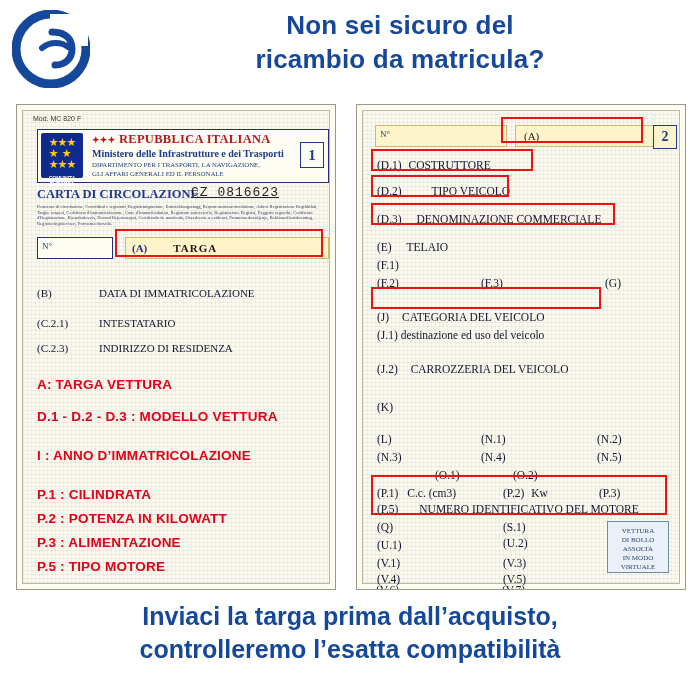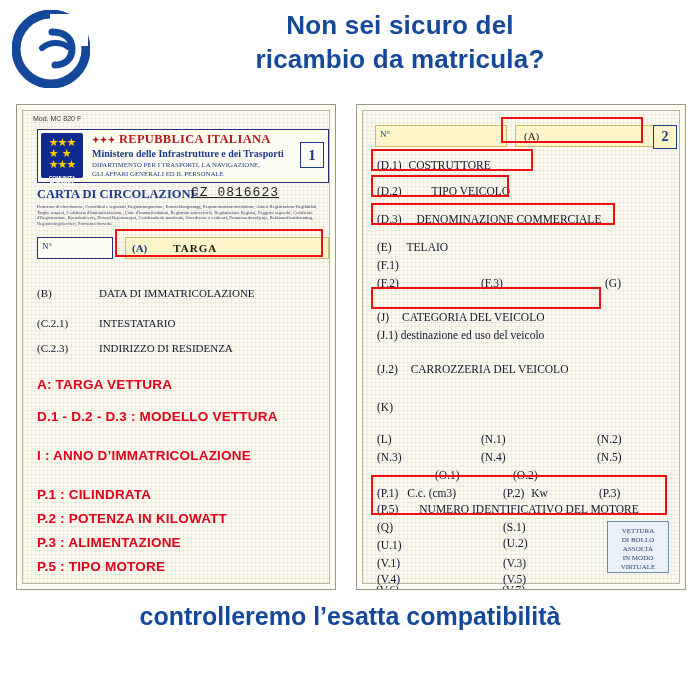--- a/index.html
+++ b/index.html
@@ -340,14 +340,15 @@
 
   <div class="hl" style="left:144px;top:12px;width:142px;height:26px;"></div>
   <div class="hl" style="left:14px;top:44px;width:162px;height:22px;"></div>
   <div class="hl" style="left:14px;top:70px;width:138px;height:22px;"></div>
   <div class="hl" style="left:14px;top:98px;width:244px;height:22px;"></div>
   <div class="hl" style="left:14px;top:182px;width:230px;height:22px;"></div>
   <div class="hl" style="left:14px;top:370px;width:296px;height:40px;"></div>
 </div>
 
 <div class="footer">
+  <div>Inviaci la targa prima dall’acquisto,</div>
   <div>controlleremo l’esatta compatibilità</div>
 </div>
 
 </body></html>

